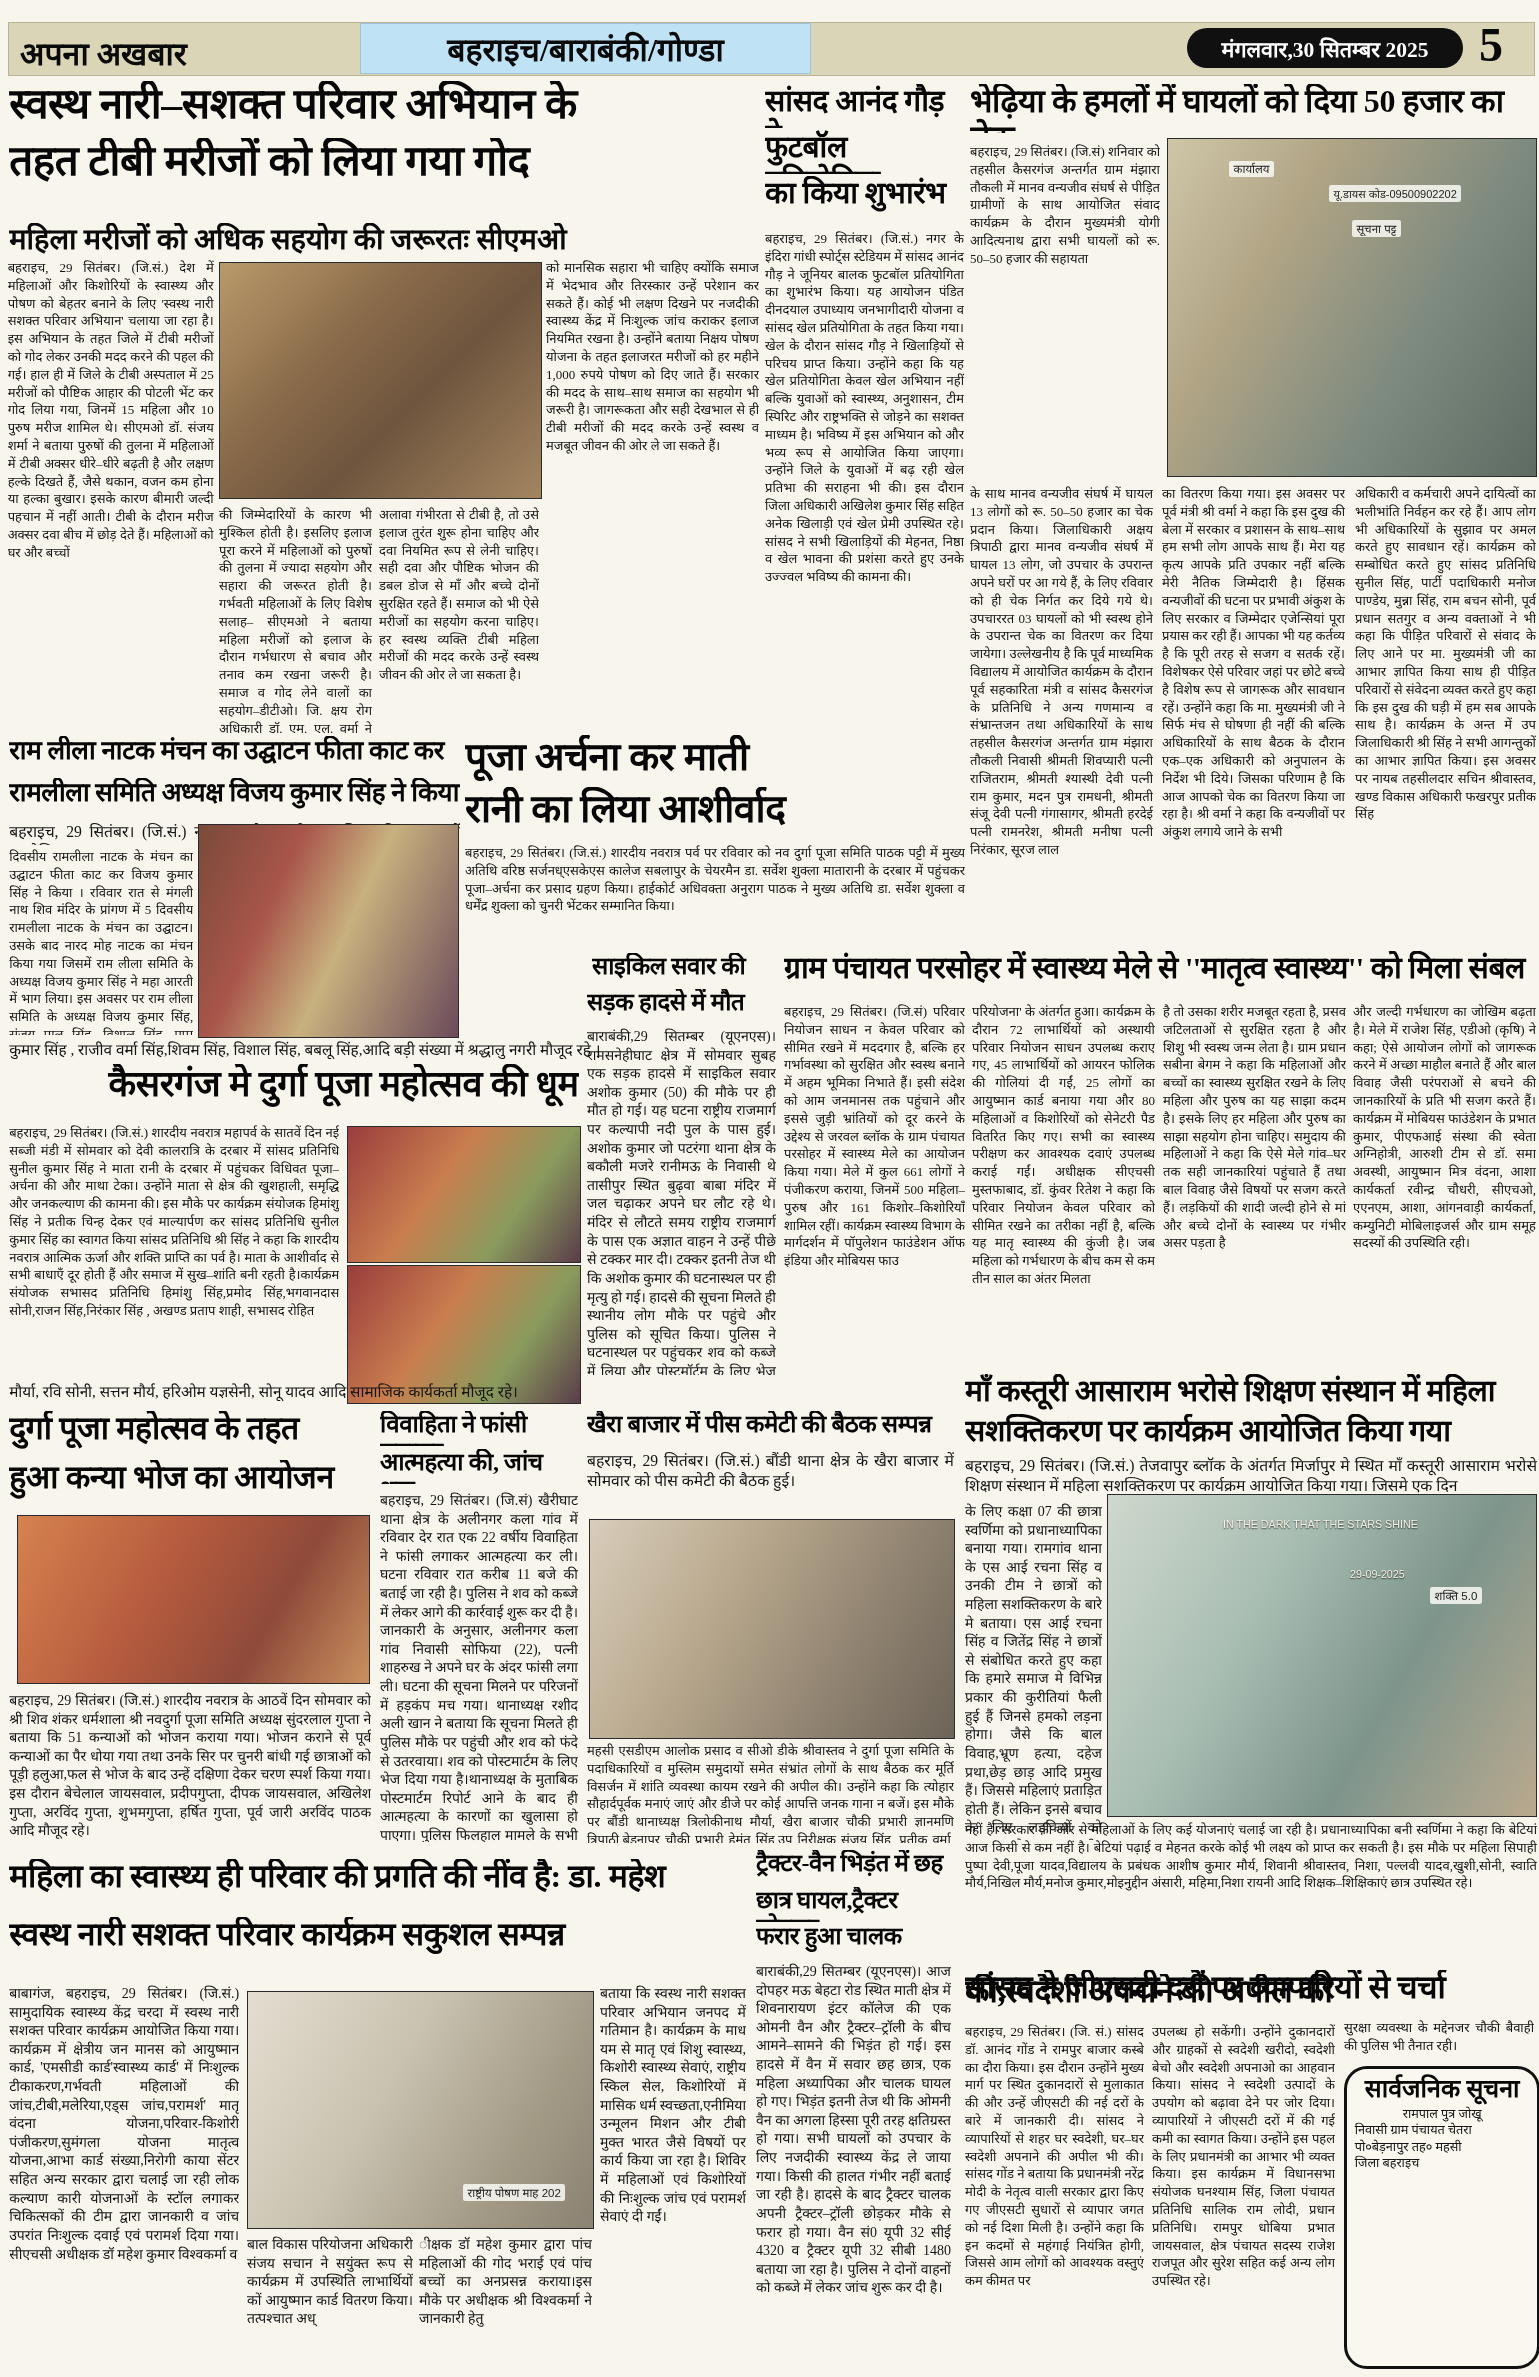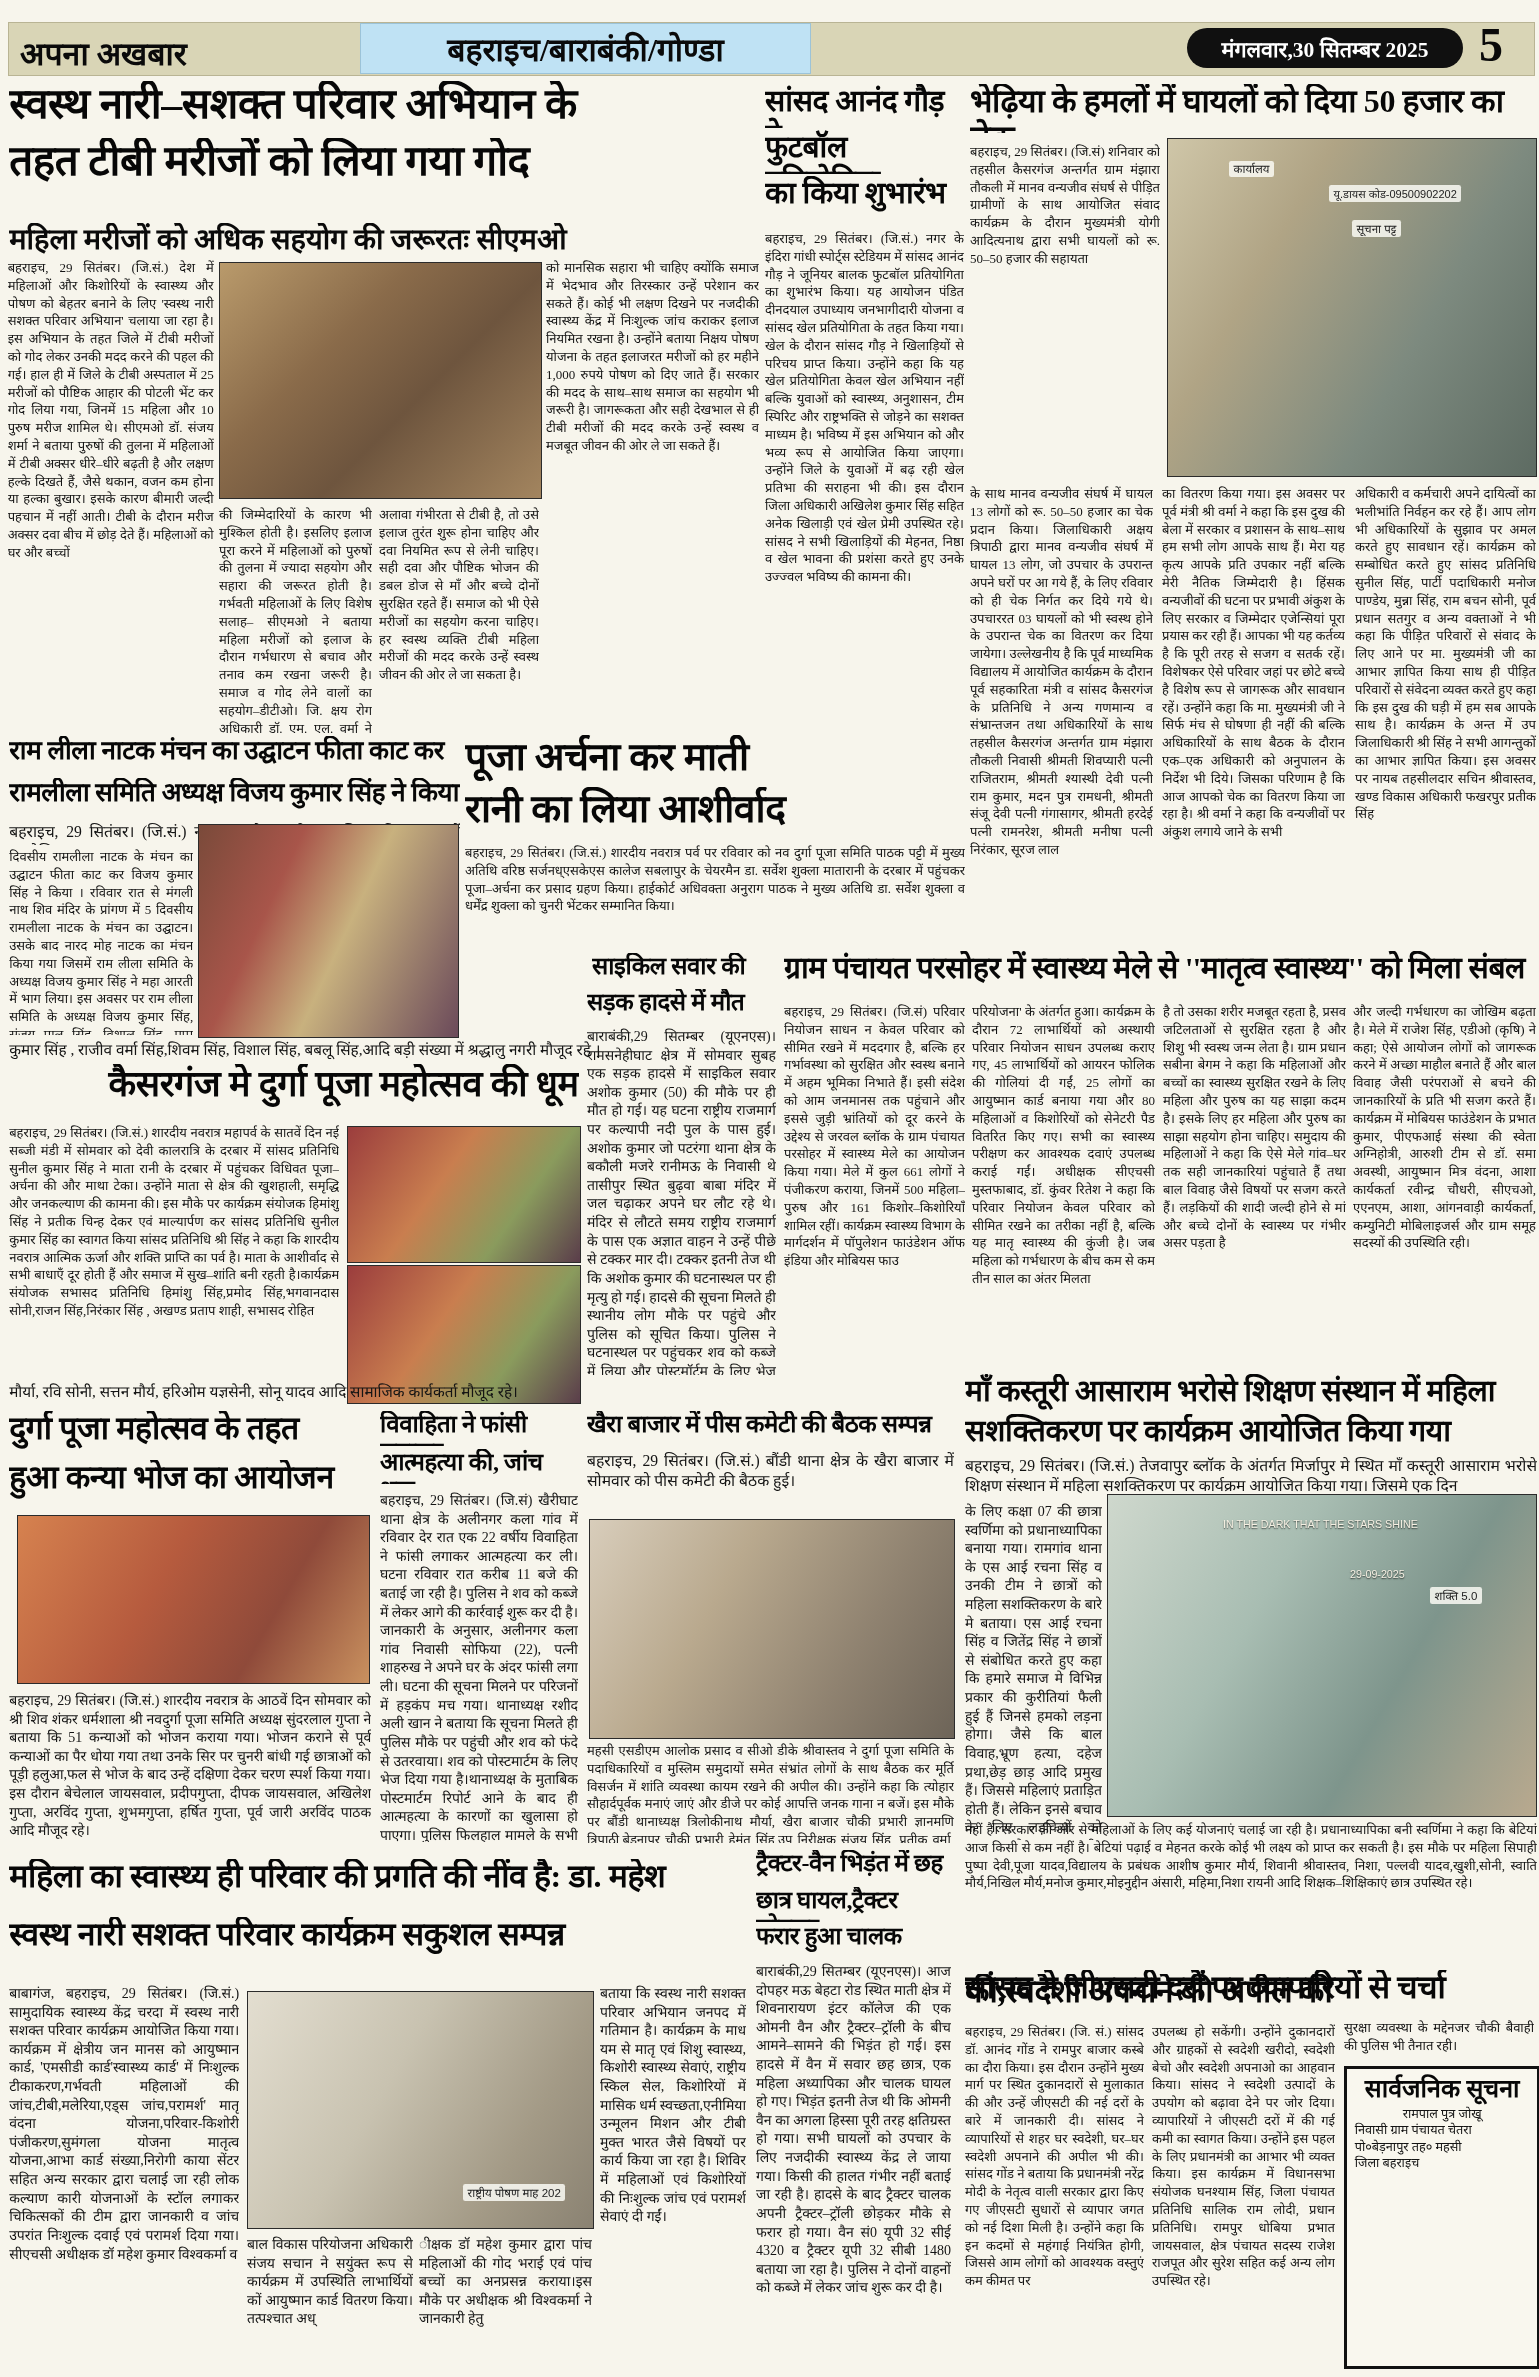--- a/index.html
+++ b/index.html
@@ -154,20 +154,20 @@
 <div class="abs hl hl-32" style="left:756px;top:1887px;width:198px;height:35px;">छात्र घायल,ट्रैक्टर छोड़कर</div>
 <div class="abs hl hl-32" style="left:756px;top:1923px;width:198px;height:35px;">फरार  हुआ  चालक</div>
 <div class="abs bt-sm" style="left:756px;top:1963px;width:195px;height:408px;">बाराबंकी,29 सितम्बर (यूएनएस)। आज दोपहर मऊ बेहटा रोड स्थित माती क्षेत्र में शिवनारायण इंटर कॉलेज की एक ओमनी वैन और ट्रैक्टर–ट्रॉली के बीच आमने–सामने की भिड़ंत हो गई। इस हादसे में वैन में सवार छह छात्र, एक महिला अध्यापिका और चालक घायल हो गए। भिड़ंत इतनी तेज थी कि ओमनी वैन का अगला हिस्सा पूरी तरह क्षतिग्रस्त हो गया। सभी घायलों को उपचार के लिए नजदीकी स्वास्थ्य केंद्र ले जाया गया। किसी की हालत गंभीर नहीं बताई जा रही है। हादसे के बाद ट्रैक्टर चालक अपनी ट्रैक्टर–ट्रॉली छोड़कर मौके से फरार हो गया। वैन सं0 यूपी 32 सीई 4320 व ट्रैक्टर यूपी 32 सीबी 1480 बताया जा रहा है। पुलिस ने दोनों वाहनों को कब्जे में लेकर जांच शुरू कर दी है।</div>
 
 <div class="abs hl hl-44" style="left:965px;top:1931px;width:555px;height:41px;margin-top:39px;">सांसद ने जीएसटी दरों पर व्यापारियों से चर्चा</div>
 <div class="abs hl hl-44" style="left:965px;top:1974px;width:555px;height:41px;">की,स्वदेशी  अपनाने  की  अपील  की</div>
 <div class="abs bt" style="left:965px;top:2023px;width:179px;height:347px;">बहराइच, 29 सितंबर। (जि. सं.) सांसद डॉ. आनंद गोंड ने रामपुर बाजार कस्बे का दौरा किया। इस दौरान उन्होंने मुख्य मार्ग पर स्थित दुकानदारों से मुलाकात की और उन्हें जीएसटी की नई दरों के बारे में जानकारी दी। सांसद ने व्यापारियों से शहर घर स्वदेशी, घर–घर स्वदेशी अपनाने की अपील भी की।सांसद गोंड ने बताया कि प्रधानमंत्री नरेंद्र मोदी के नेतृत्व वाली सरकार द्वारा किए गए जीएसटी सुधारों से व्यापार जगत को नई दिशा मिली है। उन्होंने कहा कि इन कदमों से महंगाई नियंत्रित होगी, जिससे आम लोगों को आवश्यक वस्तुएं कम कीमत पर</div>
 <div class="abs bt" style="left:1152px;top:2023px;width:183px;height:347px;">उपलब्ध हो सकेंगी। उन्होंने दुकानदारों और ग्राहकों से स्वदेशी खरीदो, स्वदेशी बेचो और स्वदेशी अपनाओ का आहवान किया। सांसद ने स्वदेशी उत्पादों के उपयोग को बढ़ावा देने पर जोर दिया। व्यापारियों ने जीएसटी दरों में की गई कमी का स्वागत किया। उन्होंने इस पहल के लिए प्रधानमंत्री का आभार भी व्यक्त किया। इस कार्यक्रम में विधानसभा संयोजक घनश्याम सिंह, जिला पंचायत प्रतिनिधि सालिक राम लोदी, प्रधान प्रतिनिधि। रामपुर धोबिया प्रभात जायसवाल, क्षेत्र पंचायत सदस्य राजेश राजपूत और सुरेश सहित कई अन्य लोग उपस्थित रहे।</div>
 <div class="abs bt" style="left:1344px;top:2019px;width:190px;height:43px;">सुरक्षा व्यवस्था के मद्देनजर चौकी बैवाही की पुलिस भी तैनात रही।</div>
 
-<div class="abs noticebox" style="left:1344px;top:2066px;width:175px;height:285px;">
+<div class="abs noticebox" style="left:1344px;top:2066px;width:175px;height:285px;border-radius:23px;">
   <div class="notice-title">सार्वजनिक सूचना</div>
   <div class="notice-sig sig1">रामपाल पुत्र जोखू</div>
   <div class="notice-sig">निवासी ग्राम पंचायत चेतरा</div>
   <div class="notice-sig">पो०बेड़नापुर तह० महसी</div>
   <div class="notice-sig">जिला बहराइच</div>
 </div>
 
 
 </body></html>

